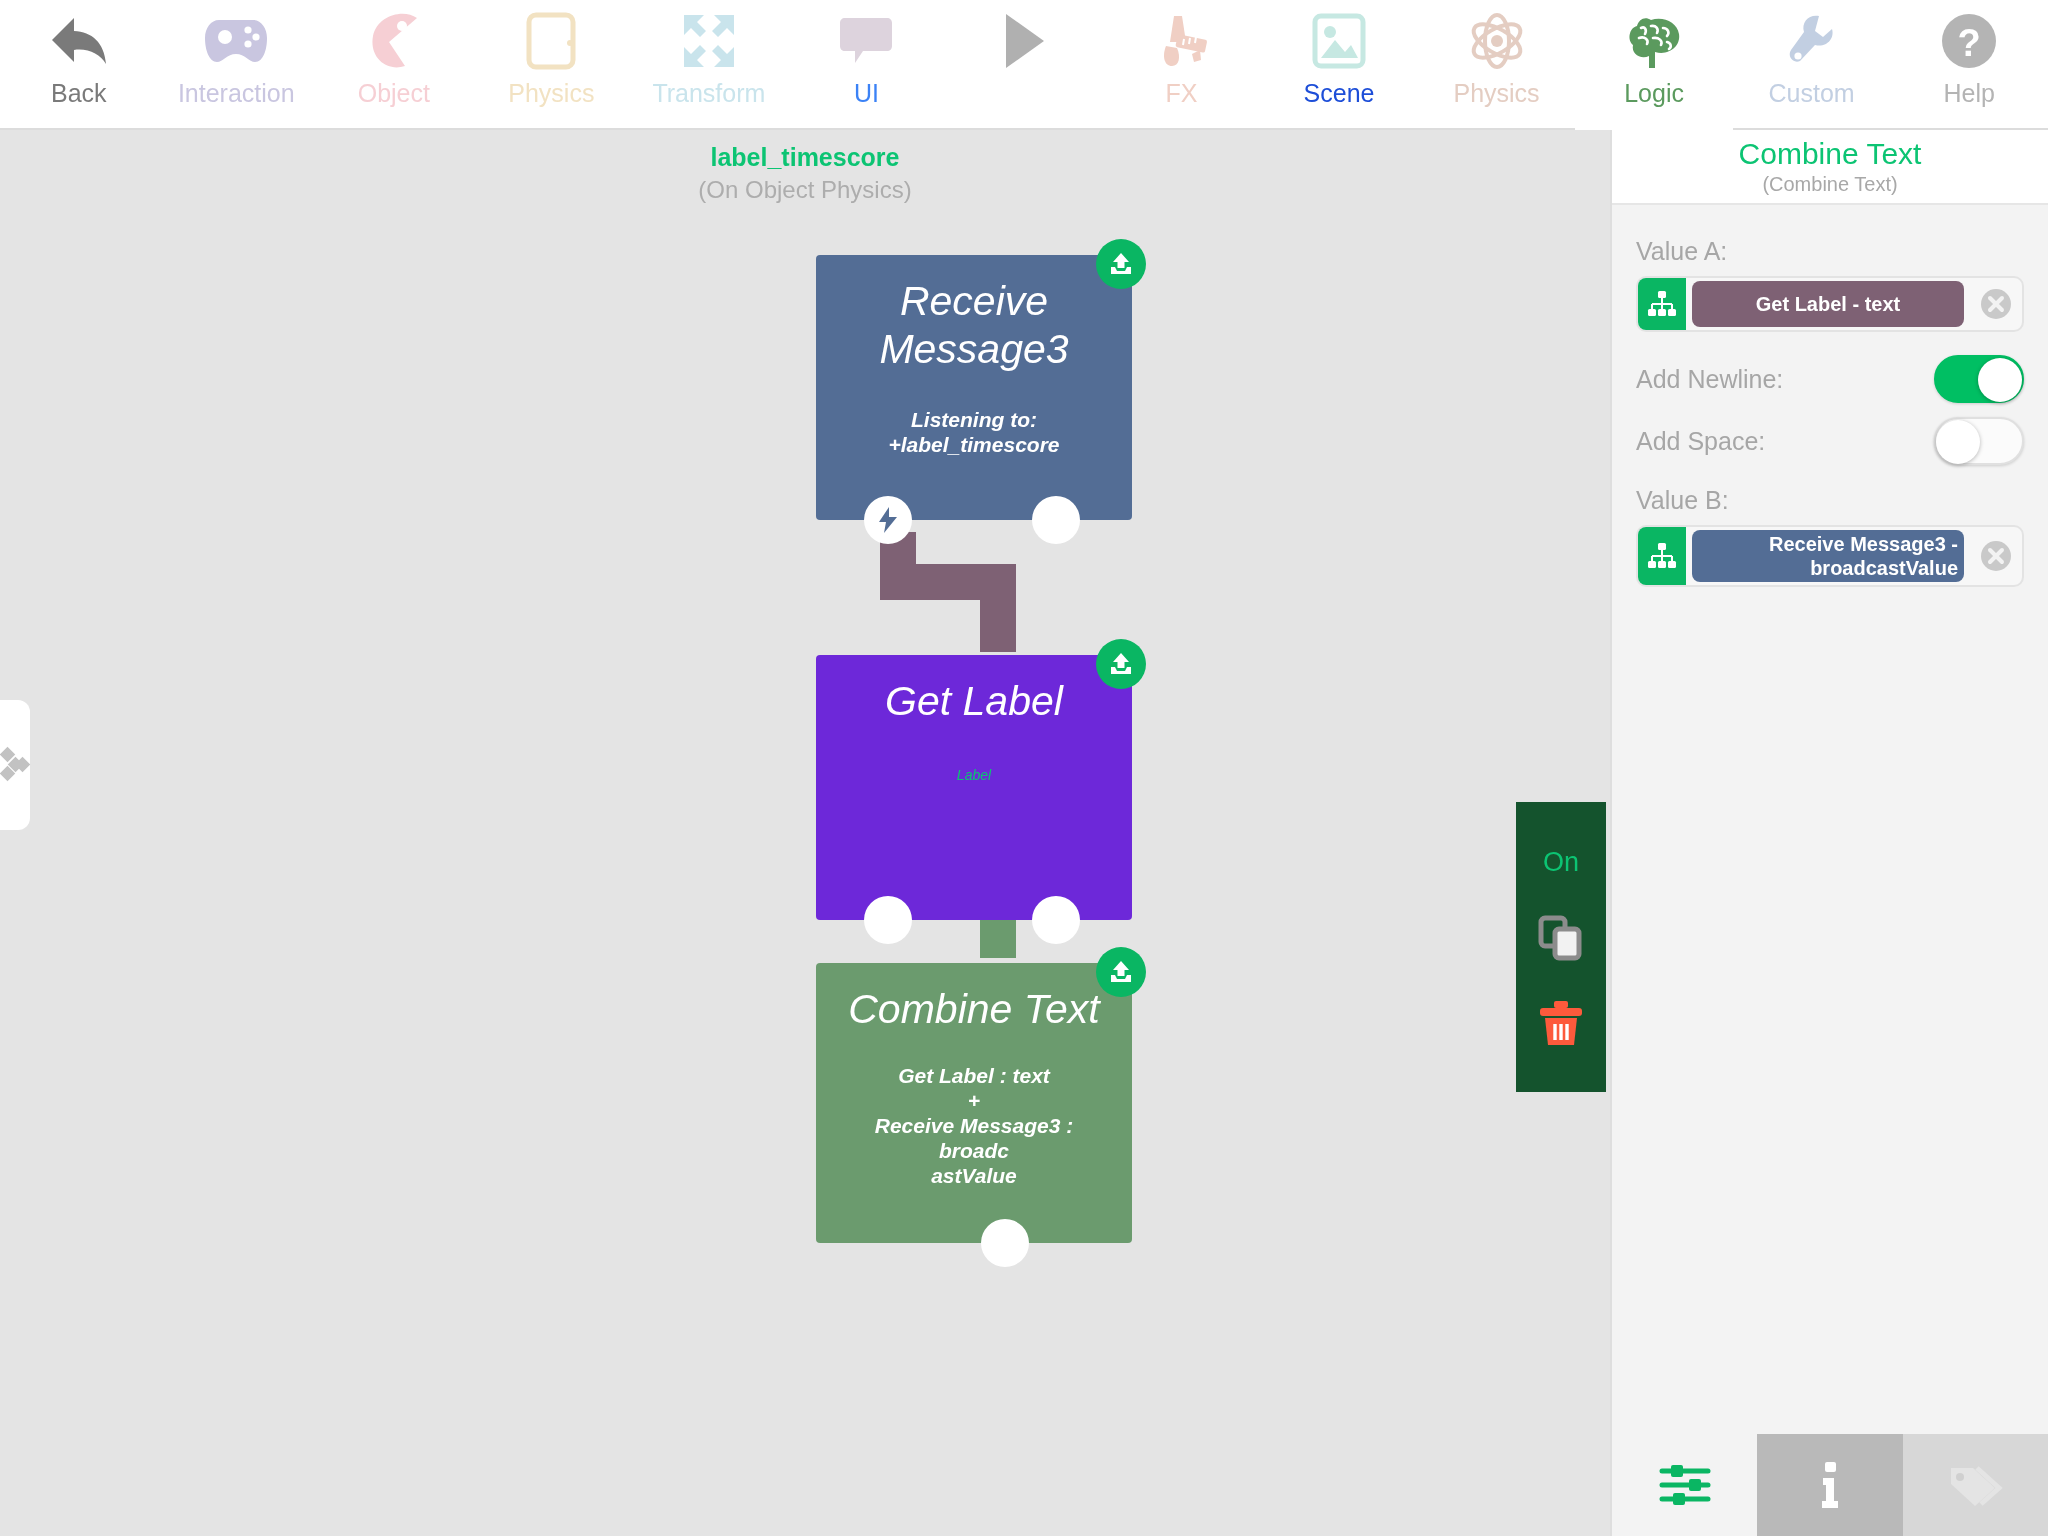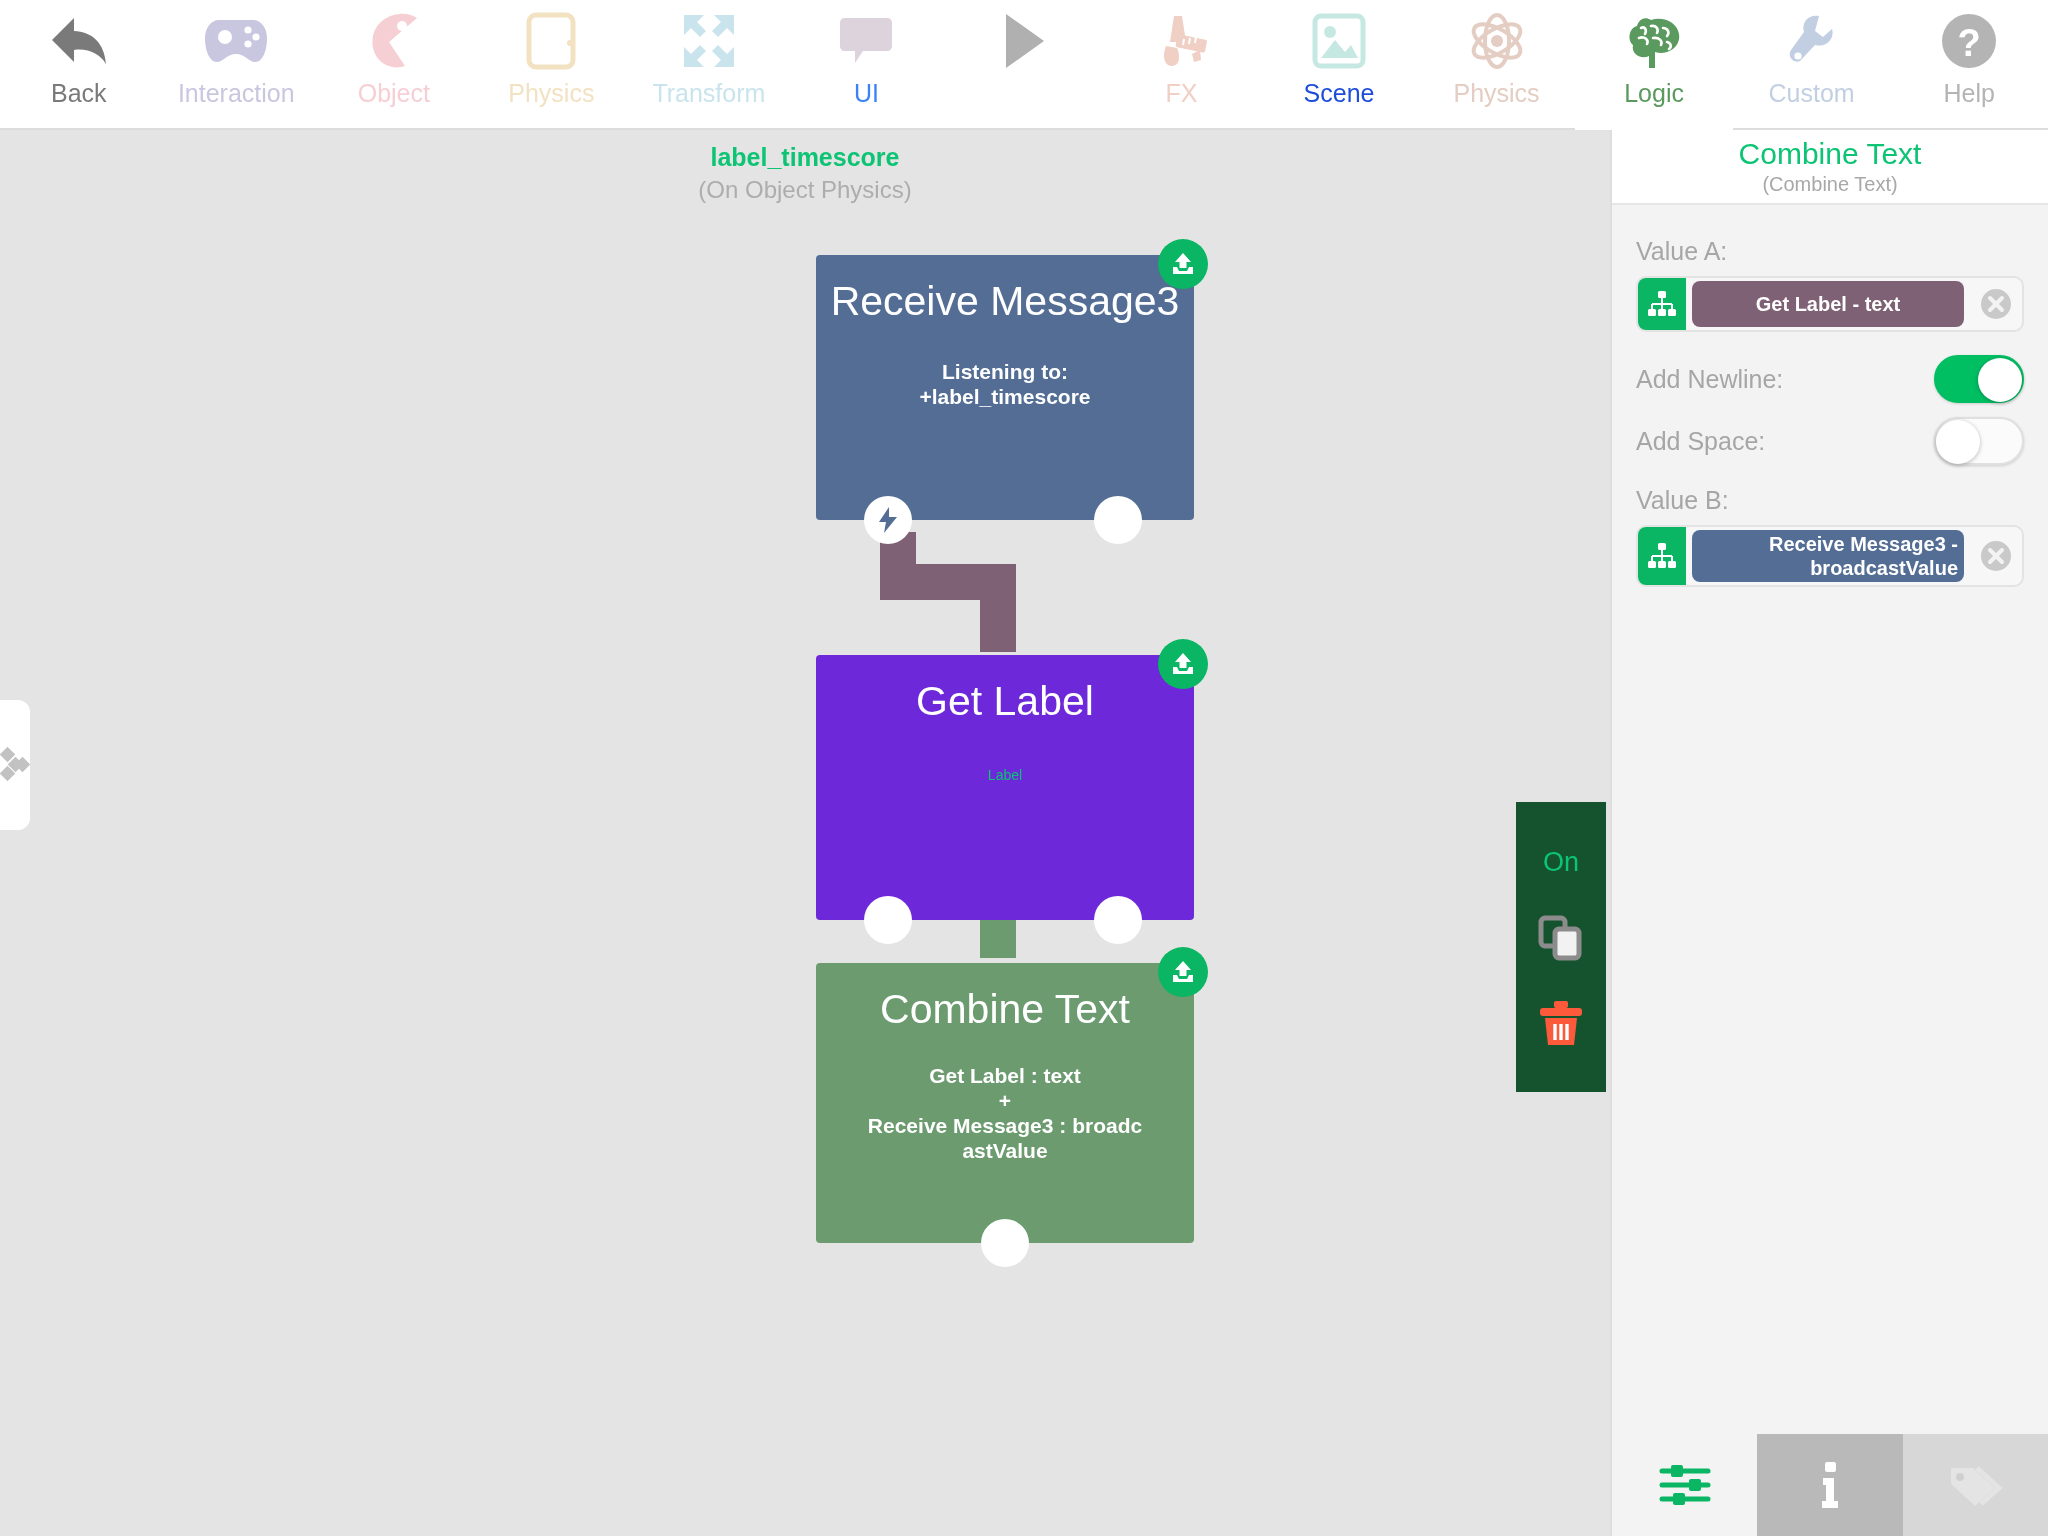--- a/index.html
+++ b/index.html
@@ -66,22 +66,22 @@
   .dh-sq {
     position: absolute; width: 11px; height: 11px;
     background: #c2c2c2; transform: rotate(45deg);
   }
 
   
   .wire { position: absolute; }
 
   
   .node {
-    position: absolute; width: 378px;
-    border-radius: 4px; color: #ffffff;
+    position: absolute; width: 316px;
+    border-radius: 4px; color: #ffffff; font-style: italic;
   }
   .node-title {
     text-align: center; font-size: 41px;
     padding-top: 22px; font-weight: normal;
     line-height: 48px;
   }
   .node-body {
     text-align: center; font-size: 21px; line-height: 25px;
     font-weight: bold; padding: 0 22px;
   }

